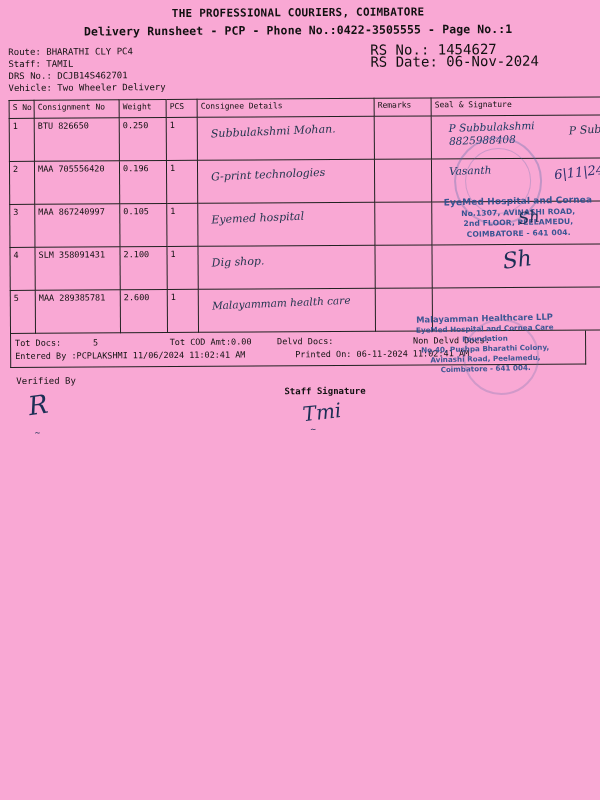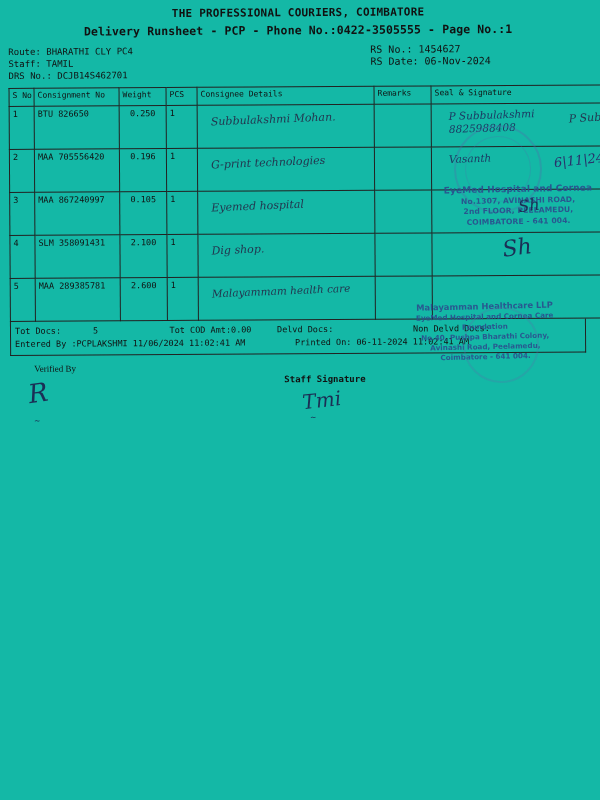--- a/index.html
+++ b/index.html
@@ -13,21 +13,21 @@
     position: relative;
     font-family: "DejaVu Sans Mono", monospace;
     color: #111;
     overflow: hidden;
   }
   .page {
     position: absolute;
     left: 0; top: 0;
     width: 600px;
     height: 800px;
-    background: #14b8a6;
+    background: #f9a8d4;
   }
   
   .sheet {
     position: absolute;
     left: 8px;
     top: 4px;
     width: 580px;
     transform: rotate(-0.35deg);
     transform-origin: top left;
   }
@@ -50,21 +50,21 @@
     margin-top: 7px;
     font-size: 9px;
     line-height: 12px;
     position: relative;
   }
   .meta-left { display: inline-block; }
   .meta-right {
     position: absolute;
     left: 362px;
     top: 0;
-    font-size: 10px;
+    font-size: 14px;
     line-height: 12px;
   }
   table.runsheet {
     margin-top: 6px;
     border-collapse: collapse;
     width: 576px;
     table-layout: fixed;
     font-size: 8.5px;
   }
   table.runsheet th, table.runsheet td {
@@ -78,21 +78,21 @@
     height: 13px;
     padding: 2px 3px;
     text-align: left;
     white-space: nowrap;
   }
   table.runsheet tbody td {
     height: 38px;
   }
   .c-sno   { width: 18px; text-align: left; }
   .c-cn    { width: 78px; }
-  .c-wt    { width: 40px; text-align: center; }
+  .c-wt    { width: 40px; text-align: left; }
   .c-pcs   { width: 24px; text-align: left; }
   .c-cons  { width: 170px; position: relative; }
   .c-rem   { width: 50px; }
   .c-seal  { width: 170px; position: relative; }
 
   
   .hand {
     font-family: "DejaVu Serif", serif;
     font-style: italic;
     font-size: 11px;
@@ -215,21 +215,21 @@
   .fs1 { width: 78px; }
   .fs2 { width: 118px; text-align: right; }
   .fs3 { width: 136px; }
   .fs4 { width: 130px; }
   .sig-area {
     position: relative;
     margin-top: 8px;
     height: 70px;
     font-size: 9px;
   }
-  .verified-lbl { position: absolute; left: 24px; top: 0; font-family: Liberation Serif, serif; }
+  .verified-lbl { position: absolute; left: 6px; top: 0; }
   .staff-lbl { position: absolute; left: 274px; top: 12px; font-weight: bold; }
   .sig1 {
     position: absolute;
     left: 18px;
     top: 14px;
     font-family: "DejaVu Serif", serif;
     font-style: italic;
     font-size: 26px;
     color: #1b2f55;
     transform: rotate(-8deg);
@@ -265,20 +265,21 @@
   <div class="sheet">
 
     <div class="title">THE PROFESSIONAL COURIERS, COIMBATORE</div>
     <div class="subtitle">Delivery Runsheet - PCP - Phone No.:0422-3505555 - Page No.:1</div>
 
     <div class="meta">
       <div class="meta-left">
         <div>Route: BHARATHI CLY PC4</div>
         <div>Staff: TAMIL</div>
         <div>DRS No.: DCJB14S462701</div>
+        <div>Vehicle: Two Wheeler Delivery</div>
       </div>
       <div class="meta-right">
         <div>RS No.: 1454627</div>
         <div>RS Date: 06-Nov-2024</div>
       </div>
     </div>
 
     <table class="runsheet">
       <thead>
         <tr>

